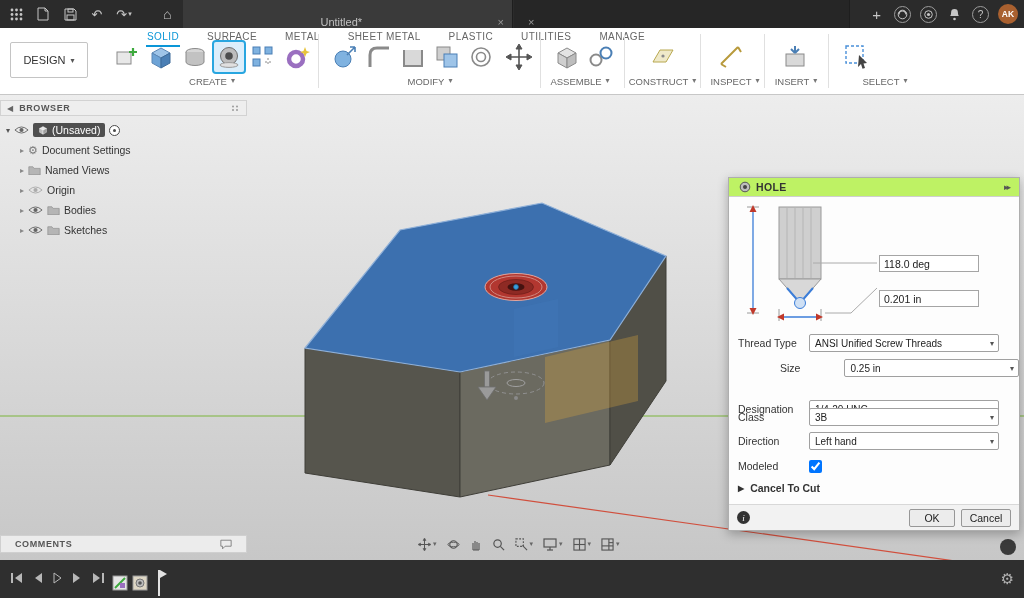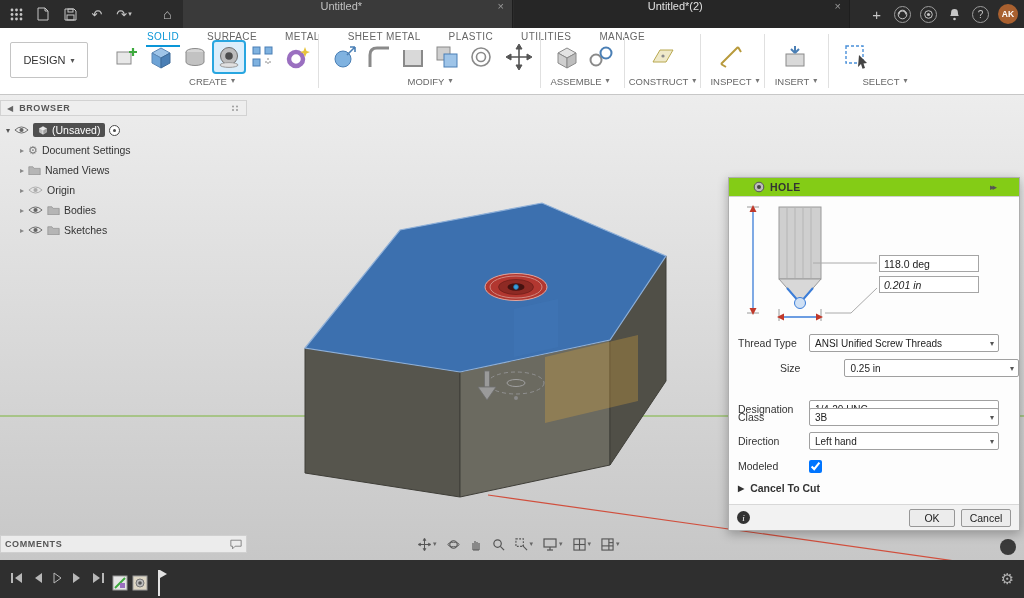--- a/index.html
+++ b/index.html
@@ -5,21 +5,21 @@
   * { margin:0; padding:0; box-sizing:border-box; }
   html,body { width:1024px; height:598px; overflow:hidden; font-family:"Liberation Sans", sans-serif; }
   #app { position:relative; width:1024px; height:598px; background:#d9d9d9; }
   .abs { position:absolute; }
 
   
   .topbar { position:absolute; left:0; top:0; width:1024px; height:28px; background:#2b2b2b; z-index:40; }
   .tb-icons { position:absolute; left:8px; top:0; height:28px; display:flex; align-items:center; gap:11px; color:#c6c6c6; }
   .tb-ic { width:16px; height:16px; display:flex; align-items:center; justify-content:center; font-size:13px; cursor:default; }
   .home-ic { position:absolute; left:163px; top:0; height:28px; display:flex; align-items:center; color:#c6c6c6; font-size:14px; }
-  .doc-tab { position:absolute; top:0; height:28px; display:flex; align-items:flex-start; padding:0 8px; color:#c2c2c2; font-size:11px; border-right:1px solid #1e1e1e; }
+  .doc-tab { position:absolute; top:0; height:28px; display:flex; align-items:flex-end; padding:0 8px; color:#c2c2c2; font-size:11px; border-right:1px solid #1e1e1e; }
   .doc-tab .lbl { flex:1; text-align:center; white-space:nowrap; overflow:hidden; }
   .doc-tab .close { color:#9a9a9a; font-size:11px; margin-left:6px; }
   .tab1 { left:183px; width:330px; background:#3a3a3a; }
   .tab2 { left:514px; width:336px; background:#262626; color:#e0e0e0; }
   .tb-right { position:absolute; right:6px; top:0; height:28px; display:flex; align-items:center; gap:9px; }
   .circle-ic { width:17px; height:17px; border-radius:50%; border:1px solid #9c9c9c; color:#c6c6c6; display:flex; align-items:center; justify-content:center; font-size:10px; }
   .avatar { width:20px; height:20px; border-radius:50%; background:#a9602f; color:#fff; font-size:8.5px; font-weight:bold; display:flex; align-items:center; justify-content:center; }
   .plus-ic { color:#c6c6c6; font-size:15px; margin-right:4px; }
 
   
@@ -47,39 +47,39 @@
   .br-row.child { padding-left:20px; }
   .caret-exp { font-size:8px; color:#555; }
   .caret-col { font-size:8px; color:#888; }
   .chip { display:inline-flex; align-items:center; gap:4px; background:#4f4f4f; color:#fff; border-radius:2px; padding:1px 5px; }
   .radio-ic { width:11px; height:11px; border-radius:50%; border:1.5px solid #4a4a4a; display:flex; align-items:center; justify-content:center; background:#fff; }
   .radio-ic i { width:3px; height:3px; border-radius:50%; background:#4a4a4a; }
   .gear-ch { color:#7a7a7a; font-size:11px; }
 
   
   .dialog { position:absolute; left:728px; top:177px; width:292px; height:354px; background:#fdfdfd; border:1px solid #aeaeae; box-shadow:0 3px 10px rgba(0,0,0,.28); z-index:25; }
-  .dlg-head { height:19px; background:#84cc16; border-bottom:1px solid #cfcfcf; display:flex; align-items:center; padding:0 24px; gap:5px; }
+  .dlg-head { height:19px; background:#bef264; border-bottom:1px solid #cfcfcf; display:flex; align-items:center; padding:0 10px; gap:5px; }
   .dlg-title { font-size:10.5px; font-weight:bold; color:#333; letter-spacing:.4px; flex:1; }
   .dlg-ff { font-size:9px; color:#555; letter-spacing:-2px; }
   .dlg-body { position:relative; height:309px; }
   .dim-input { position:absolute; left:150px; width:100px; height:17px; border:1px solid #a5a5a5; font-size:10.5px; padding:0 4px; color:#222; background:#fff; font-family:"Liberation Sans", sans-serif; }
   .frow { position:absolute; left:0; width:100%; height:20px; display:flex; align-items:center; }
   .frow .flab { width:80px; padding-left:9px; font-size:10.5px; color:#333; }
   .fsel { position:relative; width:190px; height:18px; border:1px solid #a0a0a0; border-radius:2px; background:#fff; display:flex; align-items:center; padding:0 14px 0 5px; font-size:10px; color:#222; }
   .fsel .caret { position:absolute; right:4px; font-size:8px; color:#555; }
   .otc { position:absolute; left:9px; display:flex; align-items:center; gap:6px; font-size:10.5px; font-weight:bold; color:#333; }
   .otc .tri { font-size:8px; color:#333; }
   .dlg-foot { position:absolute; left:0; bottom:0; width:100%; height:26px; background:#f2f2f2; border-top:1px solid #d8d8d8; display:flex; align-items:center; padding:0 8px; }
   .info-ic { width:13px; height:13px; border-radius:50%; background:#333; color:#fff; font-size:9px; font-style:italic; font-family:"Liberation Serif", serif; display:flex; align-items:center; justify-content:center; }
   .btn { height:18px; border:1px solid #979797; border-radius:2px; background:#ececec; font-size:10.5px; color:#222; display:flex; align-items:center; justify-content:center; }
   .btn.ok { width:46px; margin-left:auto; }
   .btn.cancel { width:50px; margin-left:6px; }
 
   
-  .comments { position:absolute; left:0; top:535px; width:247px; height:18px; background:rgba(240,240,240,.9); border:1px solid #d0d0d0; display:flex; align-items:center; padding:0 4px; z-index:20; }
+  .comments { position:absolute; left:0; top:535px; width:247px; height:18px; background:rgba(240,240,240,.9); border:1px solid #d0d0d0; display:flex; align-items:center; padding:0 14px; z-index:20; }
   .cm-lbl { font-size:9px; font-weight:bold; letter-spacing:.6px; color:#555; flex:1; }
   .navbar { position:absolute; left:418px; top:534px; height:20px; display:flex; align-items:center; gap:10px; z-index:20; color:#555; }
   .nv { display:flex; align-items:center; gap:2px; }
   .nv .caret { font-size:7px; color:#666; }
   .bubble { position:absolute; left:1000px; top:539px; width:16px; height:16px; border-radius:50%; background:#3a3a3a; z-index:21; }
 
   
   .timeline { position:absolute; left:0; top:560px; width:1024px; height:38px; background:#2f2f2f; z-index:40; }
   .tl-play { position:absolute; left:10px; top:12px; display:flex; gap:9px; align-items:center; }
   .tl-feats { position:absolute; left:112px; top:10px; display:flex; gap:4px; align-items:center; }
@@ -167,21 +167,20 @@
       <div class="tb-ic">↶</div>
       <div class="tb-ic">↷<span style="font-size:7px; margin-left:1px;">▾</span></div>
     </div>
     <div class="home-ic">⌂</div>
 
     <div class="doc-tab tab1">
       <span class="lbl">Untitled*</span>
       <span class="close">×</span>
     </div>
     <div class="doc-tab tab2">
-      <span class="lbl">Untitled*(2)</span>
       <span class="close">×</span>
     </div>
 
     <div class="tb-right">
       <span class="plus-ic">+</span>
       <div class="circle-ic">
         <svg width="11" height="11" viewBox="0 0 11 11" fill="none" stroke="#c6c6c6">
             <circle cx="5.5" cy="5.5" r="4.3"></circle>
             <path d="M2 5.5 a3.5 3.5 0 0 1 7 0" stroke-width="1.2"></path>
           </svg>
@@ -484,21 +483,21 @@
         <circle cx="65" cy="102" r="5.5" fill="#cfe0f4" stroke="#3b7dd8"></circle>
         <line x1="44" y1="108" x2="44" y2="120" stroke="#9a9a9a"></line>
         <line x1="86" y1="108" x2="86" y2="120" stroke="#9a9a9a"></line>
         <line x1="47" y1="116" x2="83" y2="116" stroke="#3b7dd8" stroke-width="1.3"></line>
         <polygon points="42,116 49,112.5 49,119.5" fill="#c0392b"></polygon>
         <polygon points="88,116 81,112.5 81,119.5" fill="#c0392b"></polygon>
         <line x1="78" y1="62" x2="142" y2="62" stroke="#aaa"></line>
         <polyline points="90,112 116,112 142,87" fill="none" stroke="#aaa"></polyline>
       </svg>
       <input class="dim-input" style="top: 58px;" value="118.0 deg">
-      <input class="dim-input" style="top: 79px; font-style: italic;" value="0.201 in">
+      <input class="dim-input" style="top: 93px;" value="0.201 in">
 
       <div class="frow" style="top:136px;">
         <span class="flab">Thread Type</span>
         <div class="fsel">
           <span>ANSI Unified Screw Threads</span>
           <span class="caret">▾</span>
         </div>
       </div>
       <div class="frow" style="top:161px;padding-left:42px;">
         <span class="flab">Size</span>

